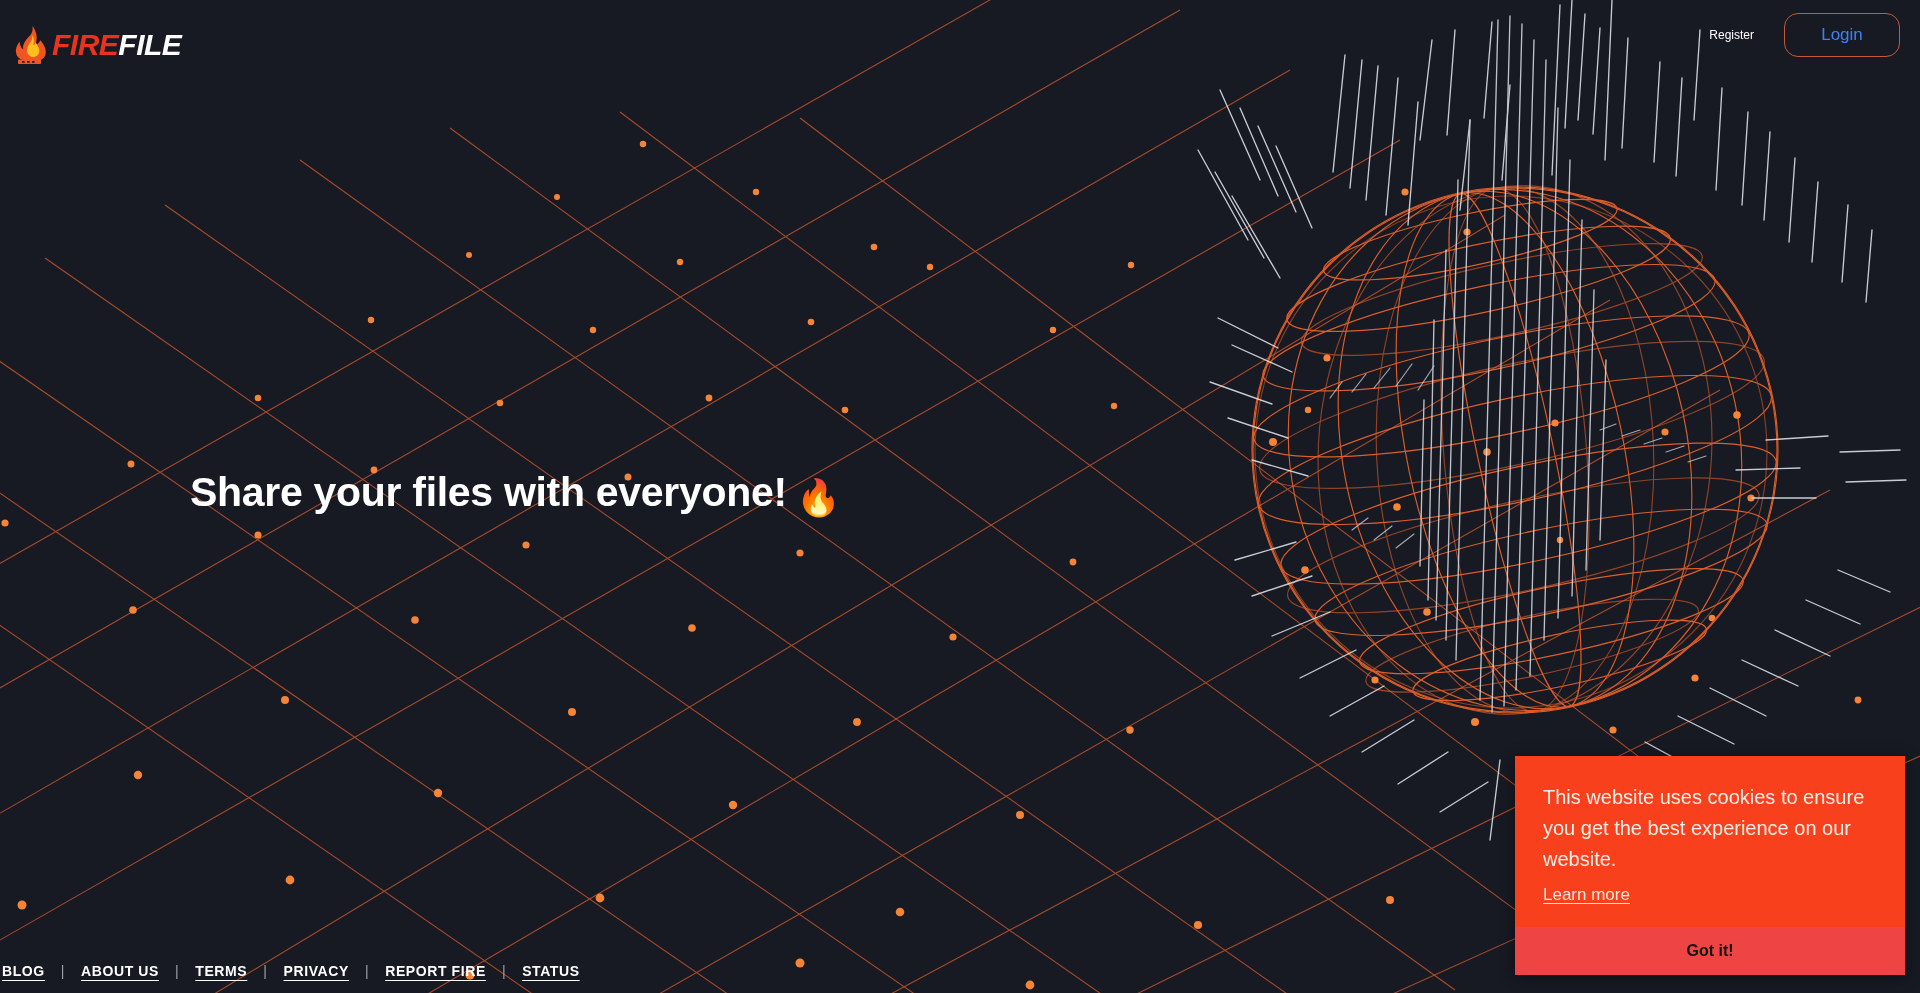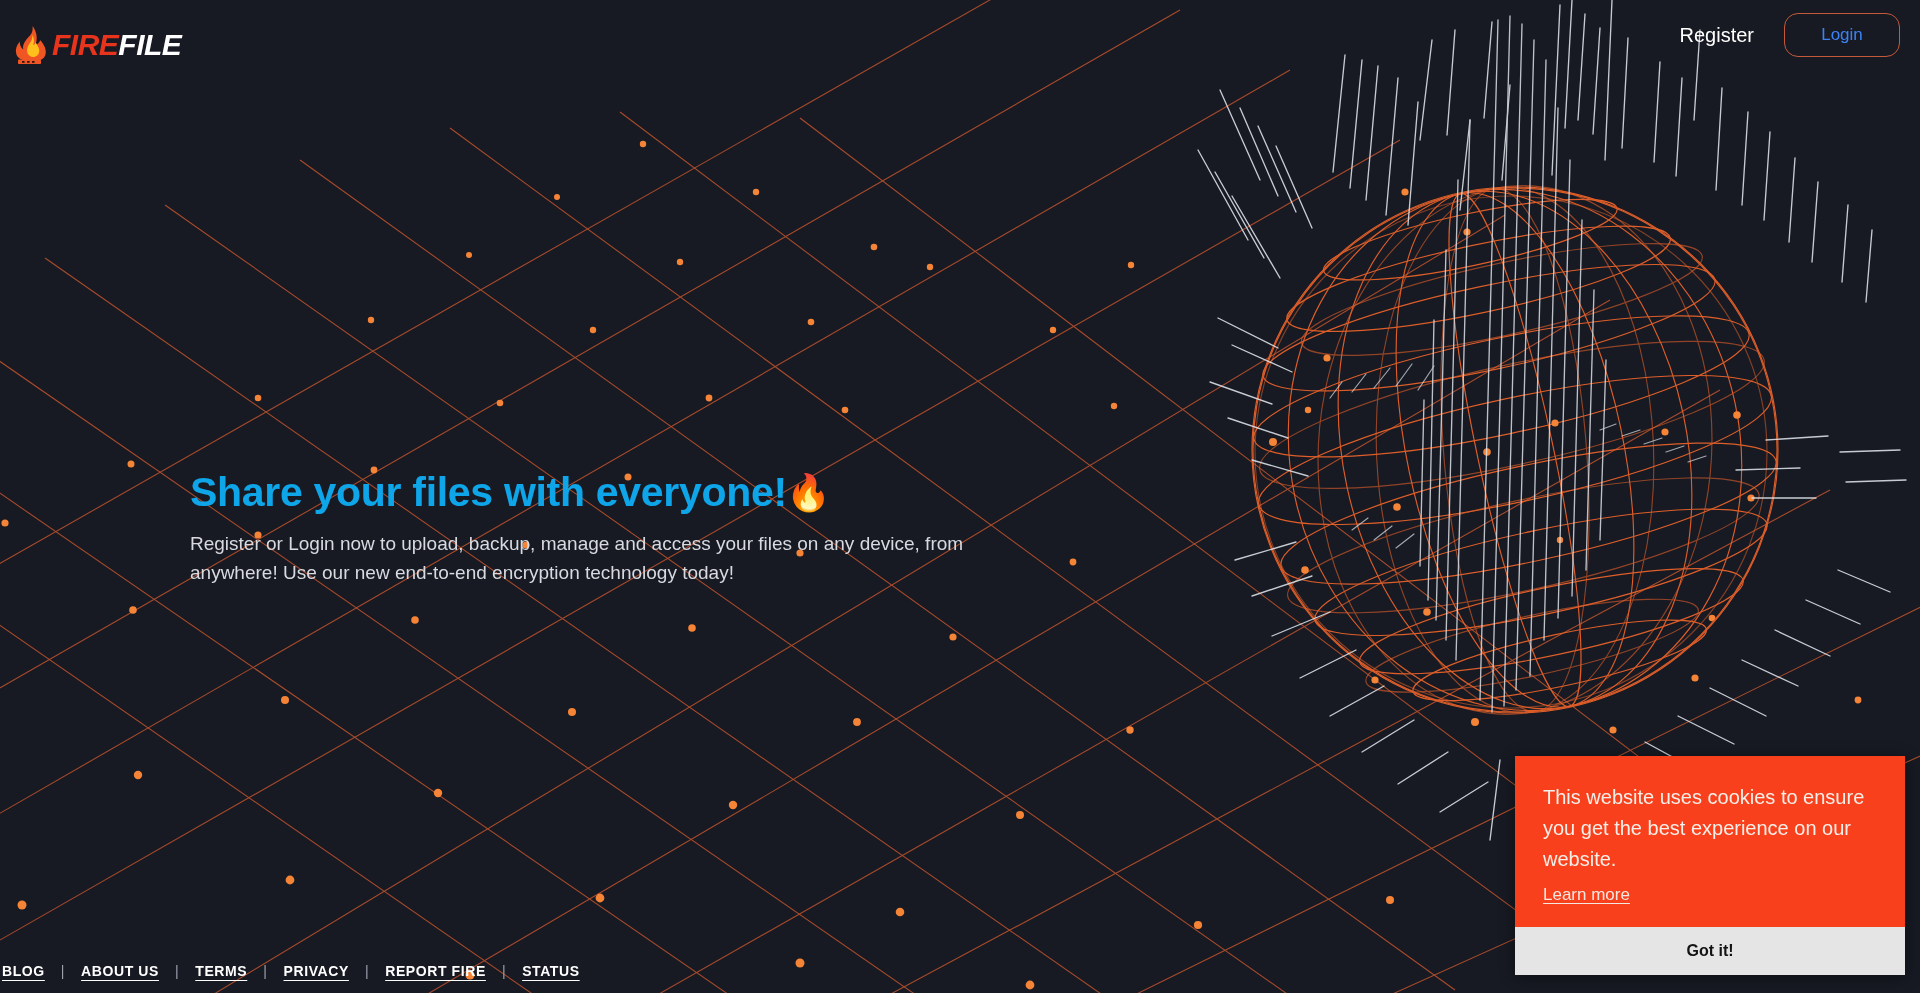--- a/index.html
+++ b/index.html
@@ -60,21 +60,21 @@
   .logo-fire { color: #e8341d; }
   .logo-file { color: #ffffff; }
 
   .nav-right {
     display: flex;
     align-items: center;
     gap: 26px;
   }
   .nav-link {
     color: #ffffff;
-    font-size: 20px;
+    font-size: 12px;
     text-decoration: none;
     padding: 6px 4px;
     white-space: nowrap;
   }
   .btn-login {
     display: inline-flex;
     align-items: center;
     justify-content: center;
     min-width: 116px;
     height: 44px;
@@ -94,27 +94,27 @@
   .hero {
     position: absolute;
     left: 190px;
     top: 470px;
     z-index: 15;
     max-width: 840px;
   }
   .hero-title {
     font-size: 41px;
     font-weight: bold;
-    color: #0ea5e9;
+    color: #ffffff;
     line-height: 1.12;
     letter-spacing: -0.3px;
     white-space: nowrap;
     display: flex;
-    align-items: center;
-    gap: 0;
+    align-items: flex-end;
+    gap: 10px;
   }
   .hero-emoji { font-size: 36px; line-height: 1; }
   .hero-sub {
     margin-top: 14px;
     font-size: 19px;
     line-height: 1.52;
     color: #d8dae0;
     max-width: 800px;
   }
 
@@ -170,21 +170,21 @@
     margin-top: 10px;
     color: #f3e7df;
     font-size: 17px;
     text-decoration: underline;
     text-underline-offset: 3px;
     cursor: pointer;
   }
   .cookie-accept {
     display: block;
     width: 100%;
-    background: #e5e5e5;
+    background: #ef4444;
     color: #131313;
     border: 0;
     padding: 15px 0;
     font-size: 16px;
     font-weight: bold;
     font-family: "Liberation Sans", sans-serif;
     cursor: pointer;
     text-align: center;
   }
 </style>
@@ -468,21 +468,20 @@
     <a class="nav-link" href="#">Register</a>
     <a class="btn-login" href="#">Login</a>
   </nav>
 </header>
 
 <section class="hero">
   <h1 class="hero-title">
     <span>Share your files with everyone!</span>
     <span class="hero-emoji">🔥</span>
   </h1>
-  <p class="hero-sub">Register or Login now to upload, backup, manage and access your files on any device, from anywhere! Use our new end-to-end encryption technology today!</p>
 </section>
 
 <footer class="site-footer">
   <a class="footer-link" href="#">BLOG</a>
   <span class="footer-sep">|</span>
   <a class="footer-link" href="#">ABOUT US</a>
   <span class="footer-sep">|</span>
   <a class="footer-link" href="#">TERMS</a>
   <span class="footer-sep">|</span>
   <a class="footer-link" href="#">PRIVACY</a>

